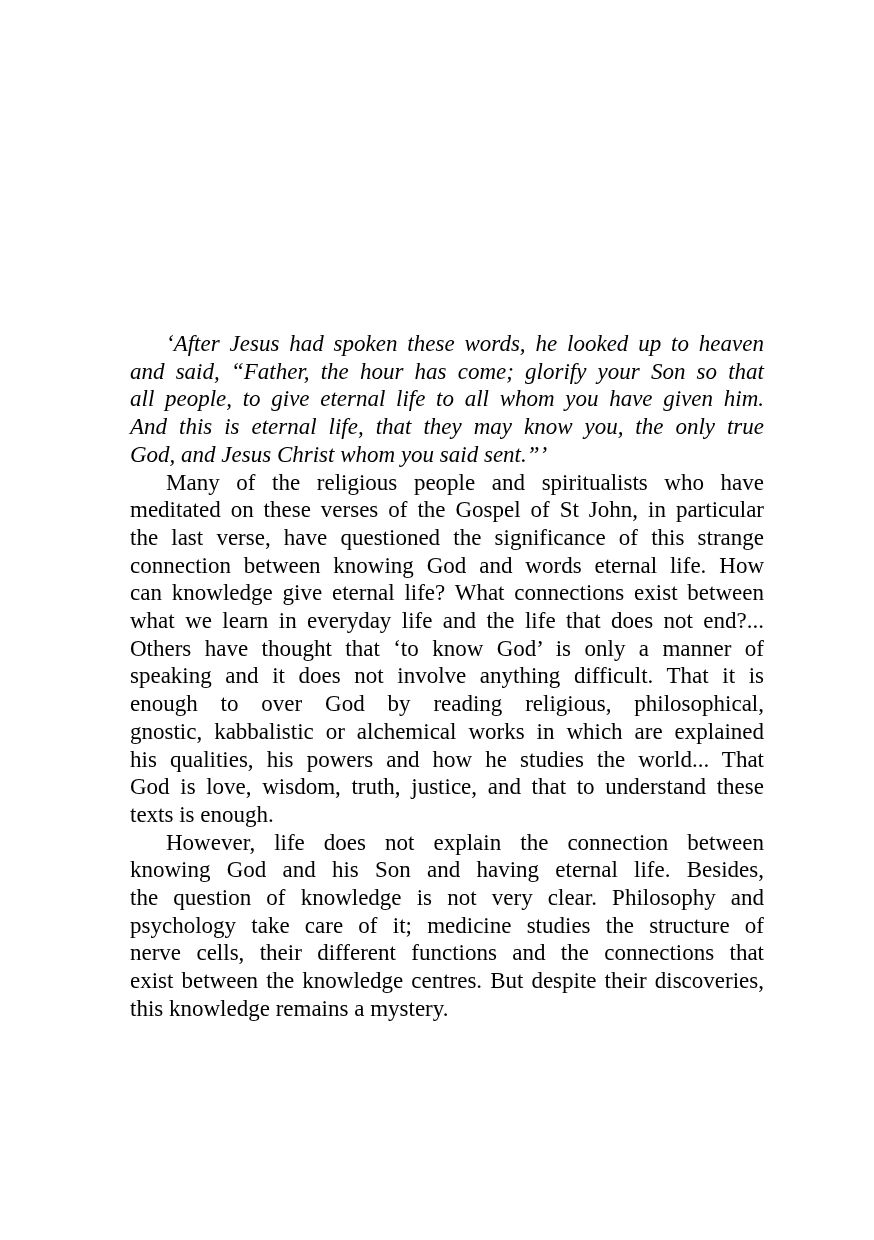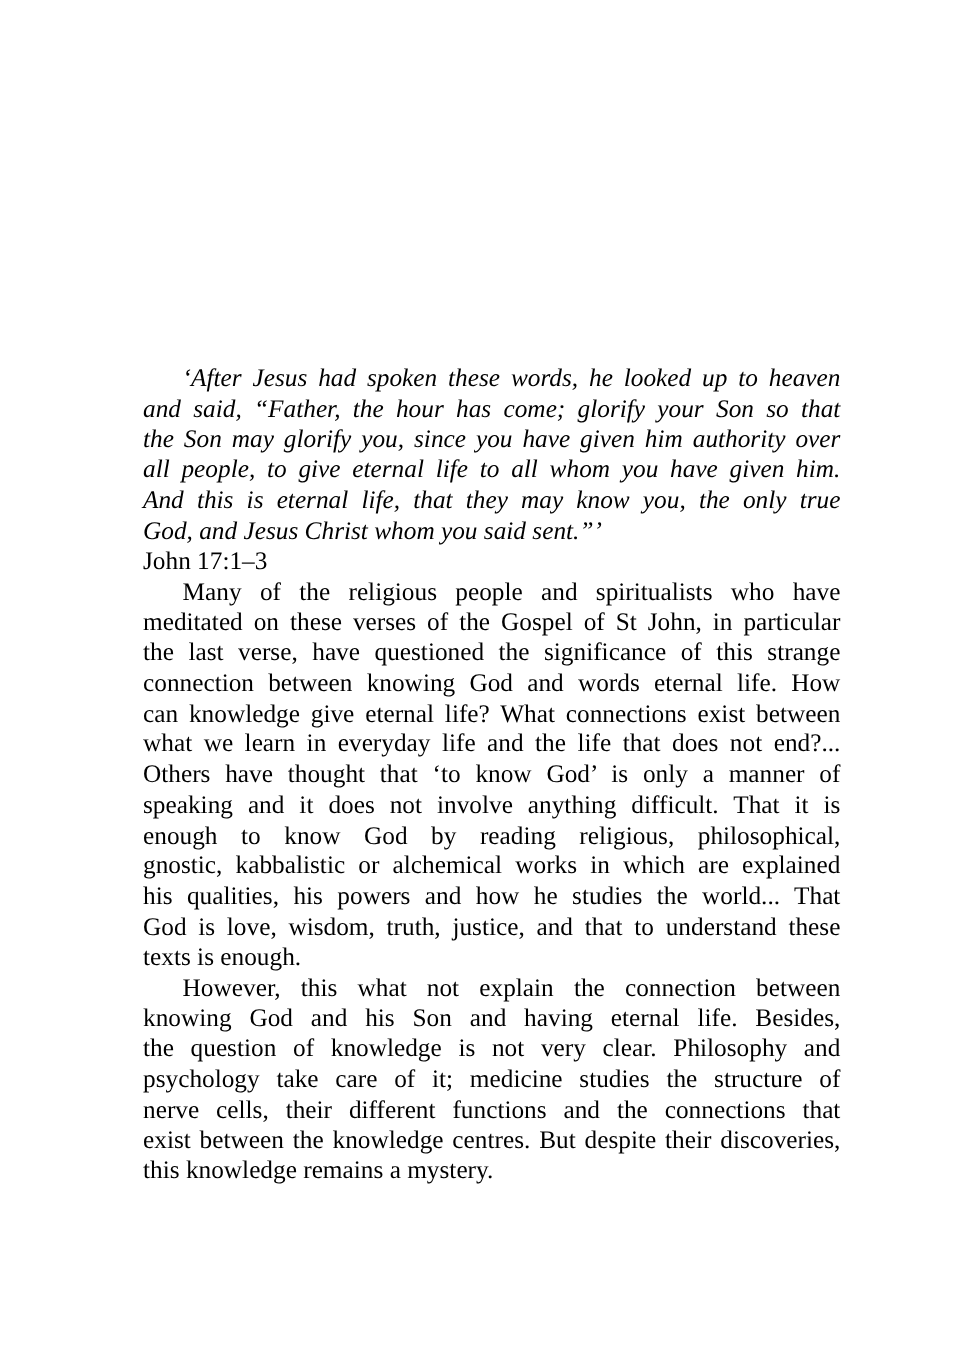--- a/index.html
+++ b/index.html
@@ -50,43 +50,41 @@
   }
 </style>
 </head>
 <body>
 
 <div class="page">
   <div class="text-block">
     <blockquote class="epigraph">
         <div class="line justify indent">‘After Jesus had spoken these words, he looked up to heaven</div>
         <div class="line justify">and said, “Father, the hour has come; glorify your Son so that</div>
-        <div class="line justify">the Son may glorify you, since you have given him authority over</div>
         <div class="line justify">all people, to give eternal life to all whom you have given him.</div>
         <div class="line justify">And this is eternal life, that they may know you, the only true</div>
         <div class="line">God, and Jesus Christ whom you said sent.”’</div>
       </blockquote>
-    <div class="line attribution">John 17:1–3</div>
     <div class="para first">
         <div class="line justify indent">Many of the religious people and spiritualists who have</div>
         <div class="line justify">meditated on these verses of the Gospel of St John, in particular</div>
         <div class="line justify">the last verse, have questioned the significance of this strange</div>
         <div class="line justify">connection between knowing God and words eternal life. How</div>
         <div class="line justify">can knowledge give eternal life? What connections exist between</div>
         <div class="line justify">what we learn in everyday life and the life that does not end?...</div>
         <div class="line justify">Others have thought that ‘to know God’ is only a manner of</div>
         <div class="line justify">speaking and it does not involve anything difficult. That it is</div>
-        <div class="line justify">enough to know God by reading religious, philosophical,</div>
+        <div class="line justify">enough to over God by reading religious, philosophical,</div>
         <div class="line justify">gnostic, kabbalistic or alchemical works in which are explained</div>
         <div class="line justify">his qualities, his powers and how he studies the world... That</div>
         <div class="line justify">God is love, wisdom, truth, justice, and that to understand these</div>
         <div class="line">texts is enough.</div>
       </div>
     <div class="para">
-        <div class="line justify indent">However, this what not explain the connection between</div>
+        <div class="line justify indent">However, life does not explain the connection between</div>
         <div class="line justify">knowing God and his Son and having eternal life. Besides,</div>
         <div class="line justify">the question of knowledge is not very clear. Philosophy and</div>
         <div class="line justify">psychology take care of it; medicine studies the structure of</div>
         <div class="line justify">nerve cells, their different functions and the connections that</div>
         <div class="line justify">exist between the knowledge centres. But despite their discoveries,</div>
         <div class="line">this knowledge remains a mystery.</div>
       </div>
   </div>
 </div>
 

